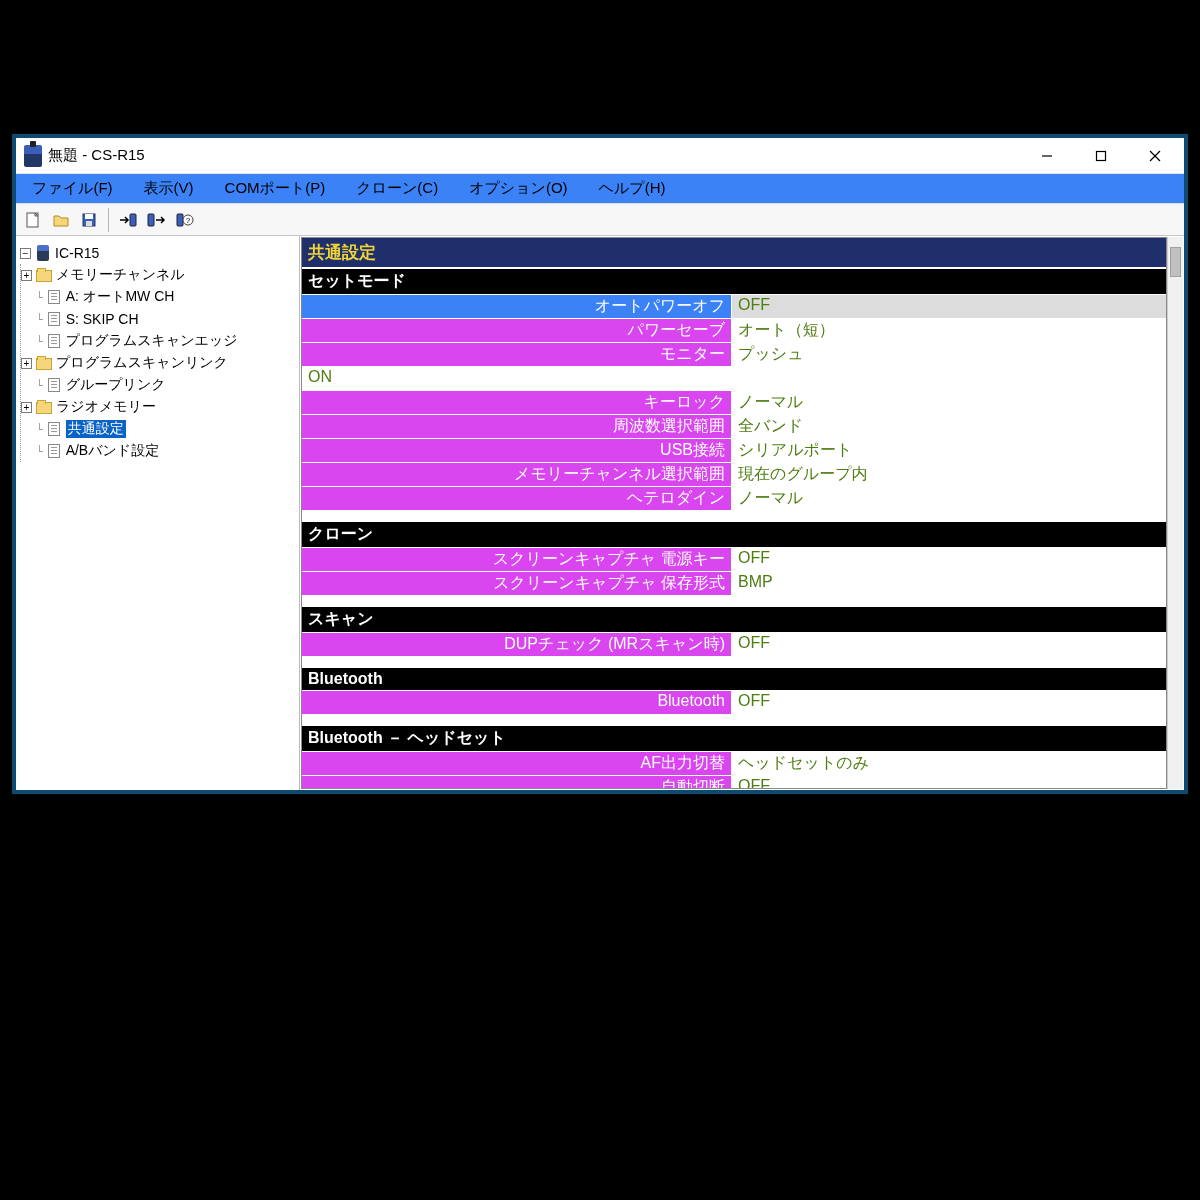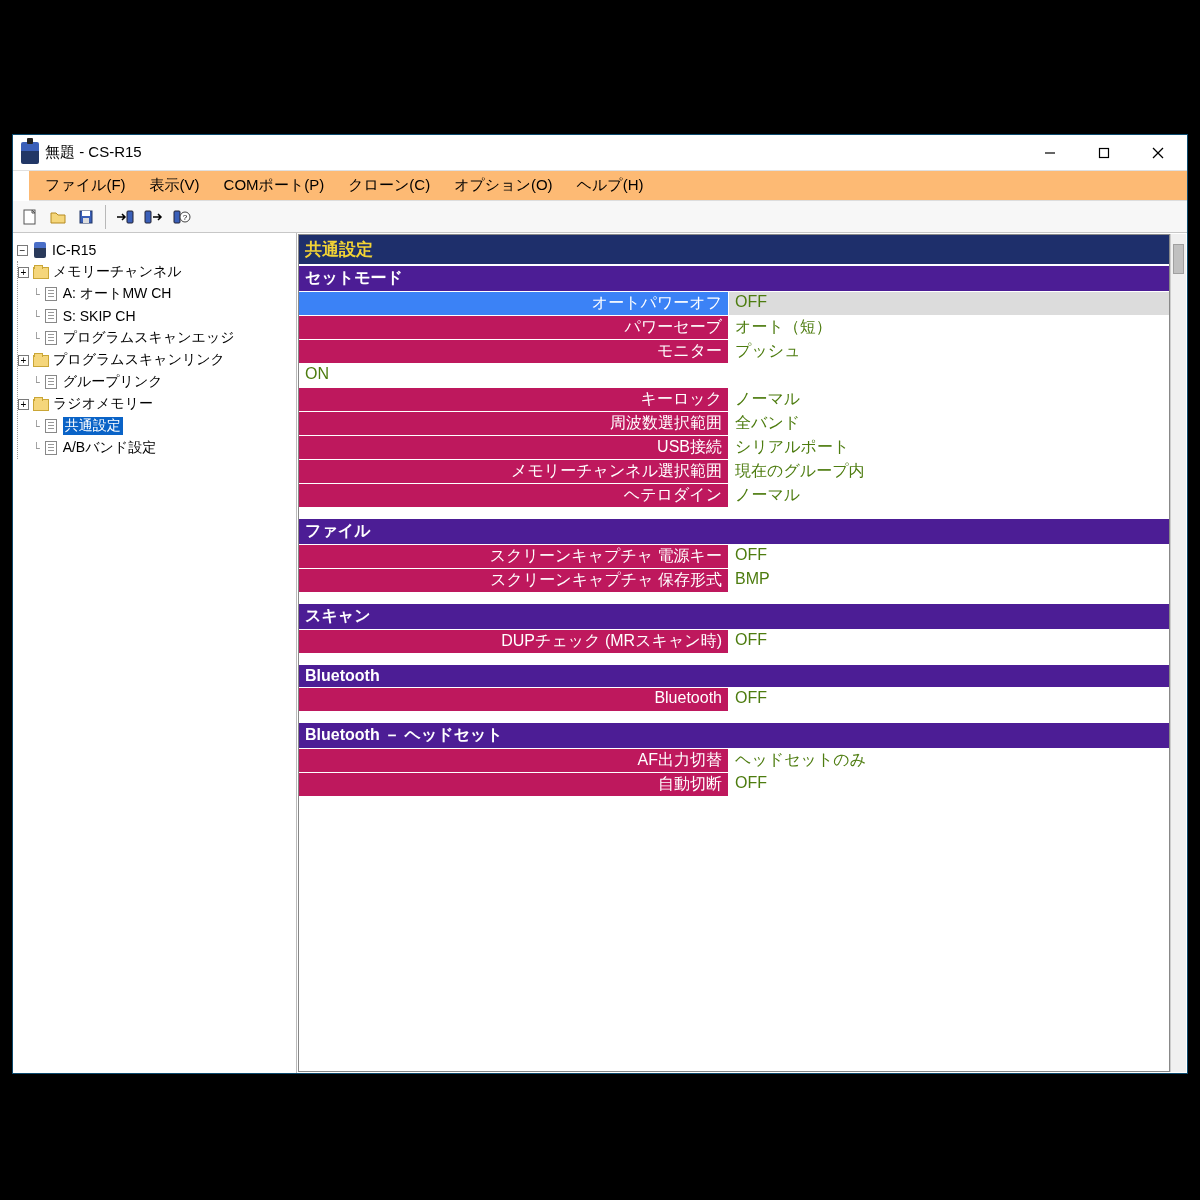--- a/index.html
+++ b/index.html
@@ -10,23 +10,23 @@
     height: 1200px;
     font-family: "MS UI Gothic", "Meiryo", sans-serif;
     font-size: 15px;
     overflow: hidden;
   }
   .window {
     position: absolute;
     left: 12px;
     top: 134px;
     width: 1176px;
-    height: 940px;
+    height: 660px;
     background: #fff;
-    border: 1px solid #0c4a6e;
+    border: 4px solid #0c4a6e;
     display: flex;
     flex-direction: column;
   }
 
   
   .titlebar {
     height: 36px;
     background: #fff;
     display: flex;
     align-items: center;
@@ -47,29 +47,28 @@
   .titlebar .spacer { flex:1; }
   .winbtn {
     width:54px; height:34px; display:flex; align-items:center; justify-content:center;
     color:#000; font-size:14px;
   }
   .winbtn svg{ stroke:#000; fill:none; }
 
   
   .menubar {
     height: 30px;
-    background:#fdba74;
+    background:#3b82f6;
     display:flex;
     align-items:center;
     padding: 0 6px;
-    gap: 4px;
+    gap: 11px;
     font-size:15px;
     color:#000;
     border-bottom:1px solid #ddd;
-    margin-left:16px;
   }
   .menubar .menuitem { padding:3px 10px;}
 
   
   .toolbar{
     height: 32px;
     background:#f7f7f7;
     border-bottom:1px solid #c7c7c7;
     display:flex;
     align-items:center;
@@ -169,37 +168,37 @@
 
   .hdr-title{
     background:#1e2f6b;
     color:#f2d335;
     font-weight:bold;
     padding:3px 6px;
     font-size:17px;
     border-bottom:1px solid #fff;
   }
   .sect{
-    background:#4c1d95;
+    background:#000000;
     color:#fff;
     font-weight:bold;
     padding:2px 6px;
     font-size:16px;
     border-bottom:1px solid #fff;
     margin-top:1px;
   }
   .row{
     display:flex;
     height:24px;
     border-bottom:1px solid #fff;
     font-size:16px;
   }
   .row .k{
     width: 430px;
-    background:#be185d;
+    background:#d946ef;
     color:#fff;
     text-align:right;
     padding:1px 6px;
     border-right:1px solid #fff;
     white-space:nowrap;
     overflow:hidden;
   }
   .row .v{
     flex:1;
     background:#fff;
@@ -405,21 +404,21 @@
           </div>
           <div class="row">
             <div class="k">メモリーチャンネル選択範囲</div>
             <div class="v">現在のグループ内</div>
           </div>
           <div class="row">
             <div class="k">ヘテロダイン</div>
             <div class="v">ノーマル</div>
           </div>
           <div class="gap"></div>
-          <div class="sect">ファイル</div>
+          <div class="sect">クローン</div>
           <div class="row">
             <div class="k">スクリーンキャプチャ 電源キー</div>
             <div class="v">OFF</div>
           </div>
           <div class="row">
             <div class="k">スクリーンキャプチャ 保存形式</div>
             <div class="v">BMP</div>
           </div>
           <div class="gap"></div>
           <div class="sect">スキャン</div>

